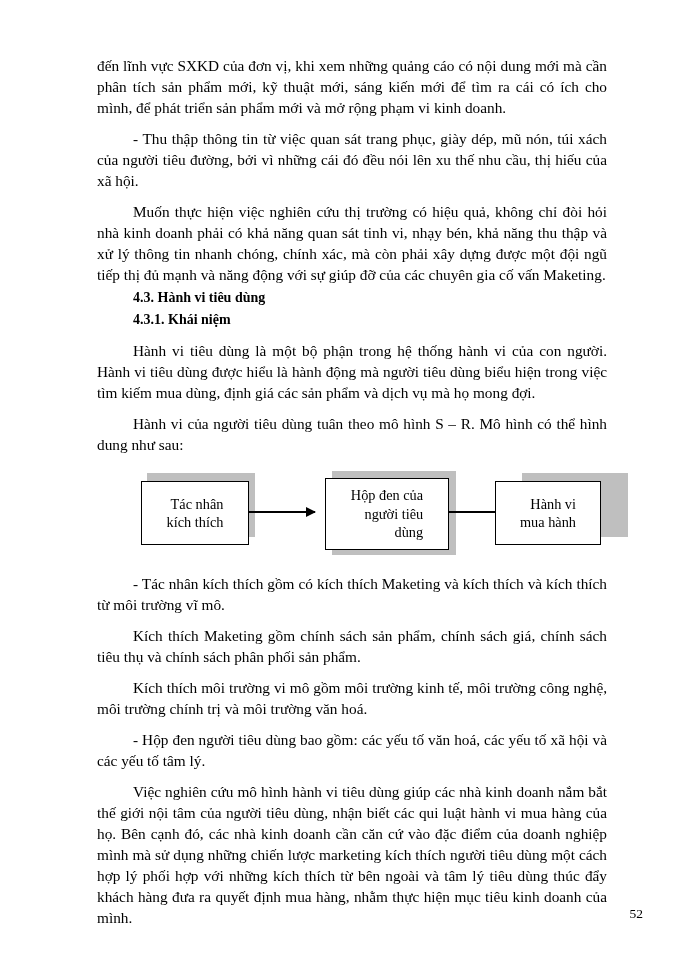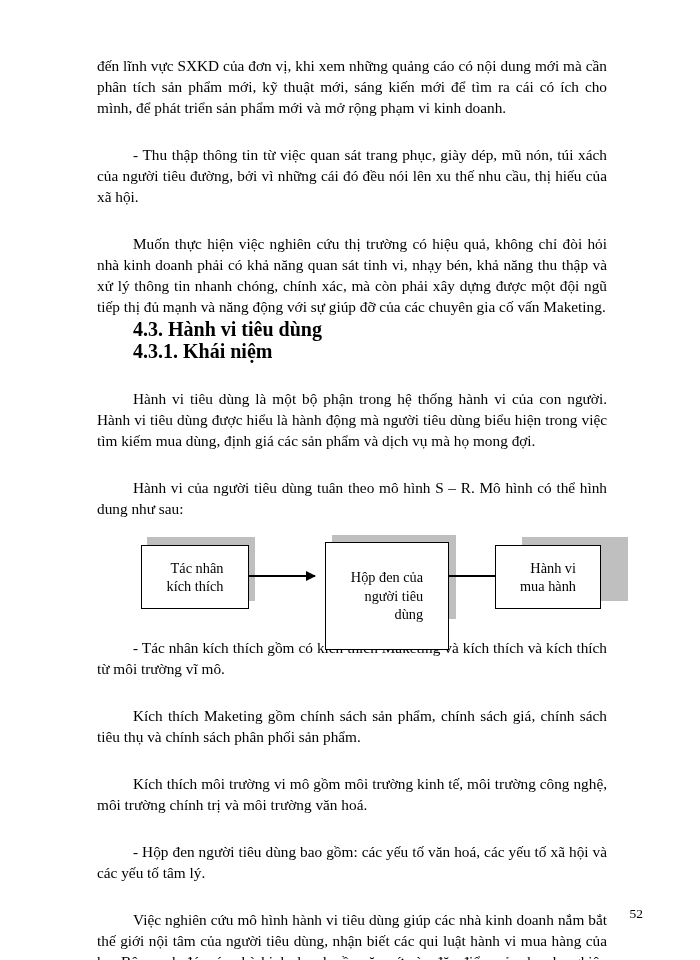--- a/index.html
+++ b/index.html
@@ -33,25 +33,25 @@
     font-size: 15.3px;
     line-height: 21px;
     text-align: justify;
     text-indent: 0;
     hyphens: none;
   }
   p.body-par.indent {
     text-indent: 36px;
   }
   p.body-par.gap {
-    margin-top: 26px;
+    margin-top: 10px;
   }
   h3.heading {
     margin: 0;
-    font-size: 20px;
+    font-size: 14px;
     font-weight: bold;
     line-height: 21.5px;
     padding-left: 36px;
   }
   .h-gap-top { margin-top: 12px; }
   .h-gap-small { margin-top: 9px; }
 
   
   .diagram {
     position: relative;
@@ -94,21 +94,21 @@
     border-bottom: 5.5px solid transparent;
     border-left: 10px solid #000000;
   }
 
   
   #shadow-1 { left: 50px;  top: 4px;  width: 108px; height: 64px; }
   #box-1    { left: 44px;  top: 12px; width: 108px; height: 64px; }
   #arrow-1  { left: 152px; top: 42px; width: 66px; }
   
   #shadow-2 { left: 235px; top: 2px;  width: 124px; height: 84px; }
-  #box-2    { left: 228px; top: 9px;  width: 124px; height: 108px; }
+  #box-2    { left: 228px; top: 9px;  width: 124px; height: 72px; }
   #arrow-2  { left: 352px; top: 42px; width: 66px; }
   
   #shadow-3 { left: 425px; top: 4px;  width: 106px; height: 64px; }
   #box-3    { left: 398px; top: 12px; width: 106px; height: 64px; }
 
   .page-number {
     position: absolute;
     right: 57px;
     bottom: 40px;
     font-size: 13.5px;

